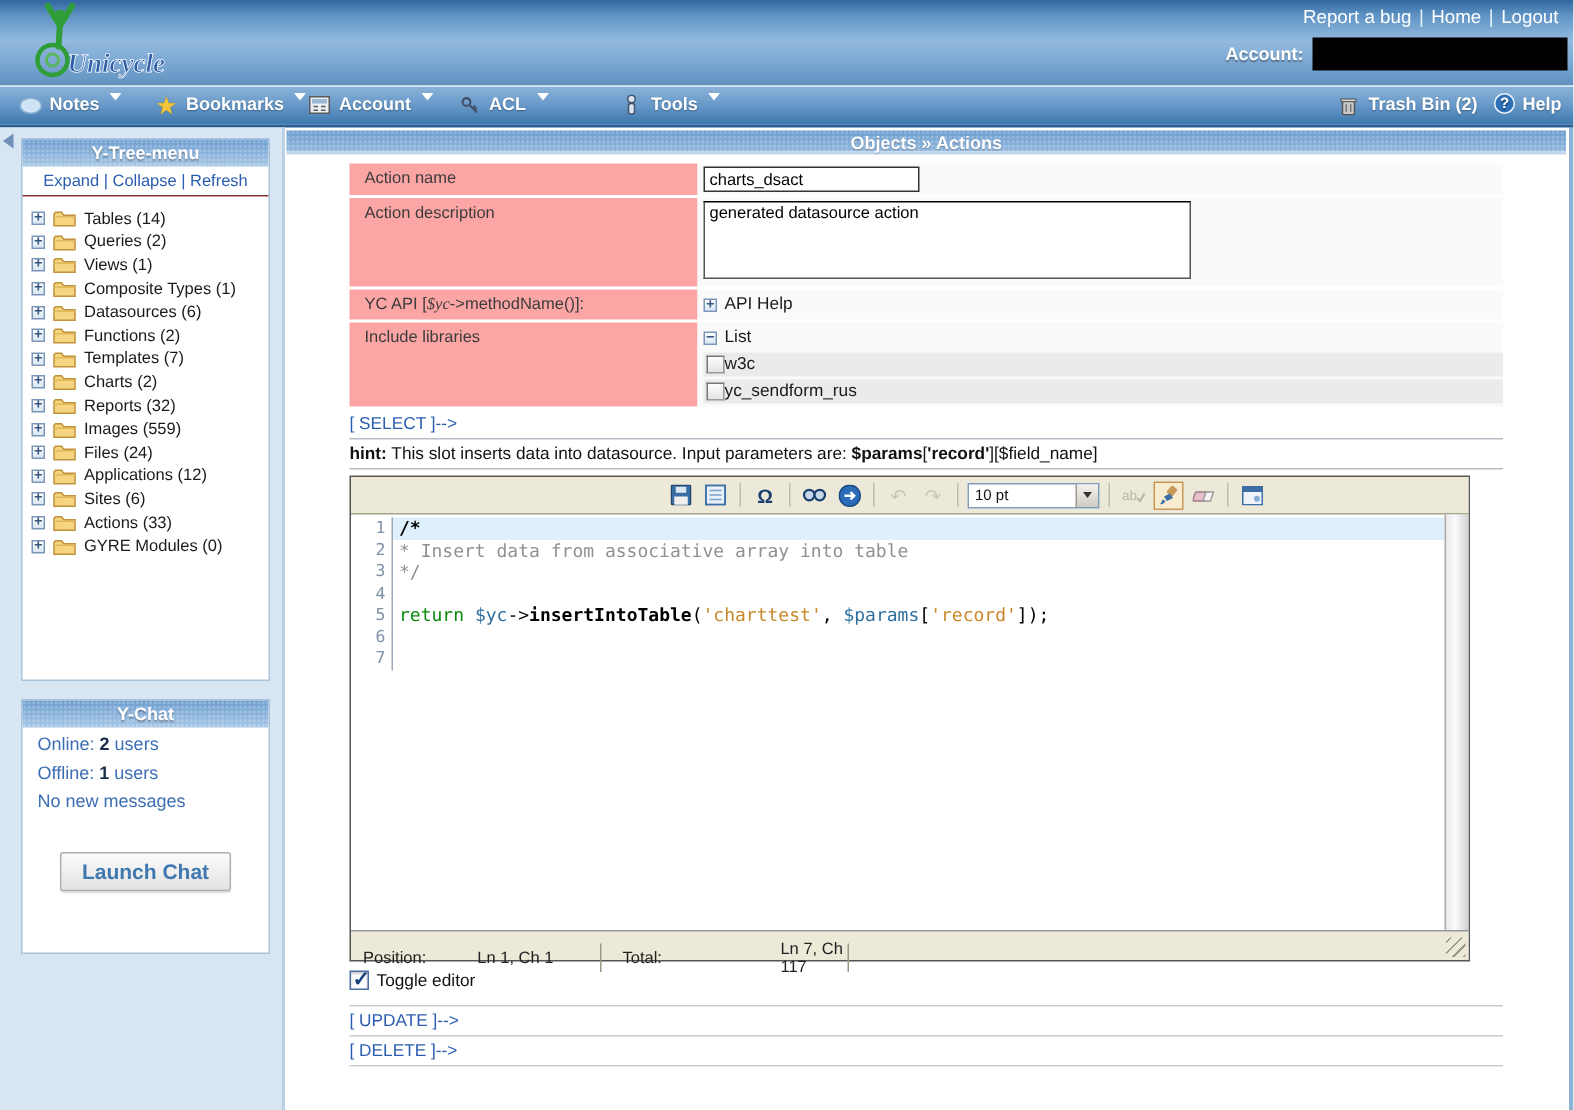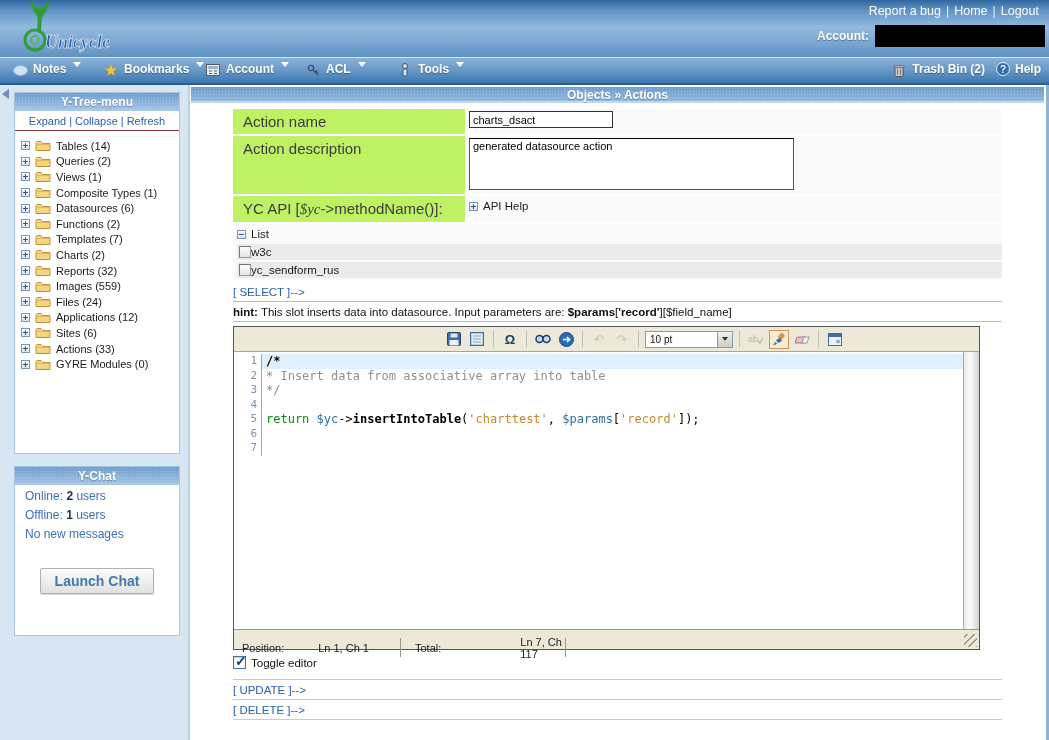--- a/index.html
+++ b/index.html
@@ -20,21 +20,21 @@
 
   
   .menubar { position:relative; height:28px;
     background:linear-gradient(180deg,#8ab2d8 0%,#6698c8 50%,#3d77ad 100%);
     border-top:1px solid #d7e6f4; border-bottom:2px solid #2a5d94; }
   .menu-item { position:absolute; top:4px; display:flex; gap:5px;
     color:#fff; font-weight:bold; font-size:12px; cursor:pointer;
     text-shadow:0 1px 1px rgba(0,0,0,.35); }
   .menu-caret { width:0; height:0; border-left:4px solid transparent; border-right:4px solid transparent;
     border-top:5px solid #fff; margin-left:2px; }
-  .mi-0{left:12px} .mi-1{left:103px} .mi-2{left:205px} .mi-3{left:305px} .mi-4{left:397px}
+  .mi-0{left:12px} .mi-1{left:103px} .mi-2{left:205px} .mi-3{left:305px} .mi-4{left:413px}
   .mi-trash{right:64px} .mi-help{right:8px}
   .micon { display:inline-flex; width:16px; height:16px; align-items:center; justify-content:center; }
   .star { color:#f2c53d; font-size:14px; text-shadow:0 0 1px #9a7a10; }
   .help-circle { width:14px; height:14px; border-radius:50%; background:#2f6fb5; border:1px solid #eaf2fa;
     color:#fff; font-size:10px; font-weight:bold; display:flex; align-items:center; justify-content:center; }
 
   
   .body-row { display:flex; height:710px; }
   .sidebar { width:190px; background:#d8e5f2; position:relative; padding-top:7px; flex:none;
              border-right:2px solid #bcd0e4; }
@@ -69,21 +69,21 @@
   
   .content { flex:1; background:#fff; border-right:3px solid #8cb2d6; overflow:hidden; }
   .breadcrumb-bar { margin:2px 2px 0 1px; height:16px; line-height:16px; text-align:center;
     color:#fff; font-weight:bold; font-size:12px; text-shadow:0 1px 1px rgba(0,0,0,.3);
     background:radial-gradient(rgba(255,255,255,.22) 1px, transparent 1px) 0 0/3px 3px,
                linear-gradient(180deg,#6d9dce,#92b8de); border-bottom:2px solid #c3d7ec; }
   .content-inner { padding:6px 0 0 43px; }
 
   .form { width:769px; }
   .frow { display:flex; margin-bottom:2px; }
-  .flabel { width:232px; flex:none; background:#bef264; color:#3c3c3c; font-size:15px;
+  .flabel { width:232px; flex:none; background:#fca5a5; color:#3c3c3c; font-size:11px;
     padding:4px 4px 4px 10px; }
   .fvalue { flex:1; background:#fafafa; padding:2px 0 2px 4px; font-size:11.5px; color:#1a1a1a; }
   .ital { font-style:italic; font-family:"Liberation Serif",serif; }
 
   .text-input { width:144px; height:17px; border:1px solid #333; font-size:11px;
     font-family:"Liberation Sans",sans-serif; padding:0 3px; background:#fff; }
   .desc-area { width:325px; height:52px; border:1px solid #555; border-top-color:#000;
     font-size:11px; font-family:"Liberation Sans",sans-serif; padding:1px 3px; resize:none; background:#fff; }
   .fake-select { width:200px; height:18px; border:1px solid #777; background:#fff; display:flex;
     align-items:center; font-size:11px; cursor:pointer; margin:1px 0; }
@@ -407,20 +407,21 @@
             <span>YC API [</span><span class="ital">$yc</span><span>-&gt;methodName()]:</span>
           </div>
           <div class="fvalue">
             <div class="inline-row">
               <span class="plusbox">+</span>
               <span>API Help</span>
             </div>
           </div>
         </div>
         <div class="frow">
+          <div class="flabel">Include libraries</div>
           <div class="fvalue" style="padding-right:0;">
             <div class="inline-row">
               <span class="minusbox">−</span>
               <span>List</span>
             </div>
             <div class="lib-row">
               <span class="cb"></span>
               <span>w3c</span>
             </div>
             <div class="lib-row">

